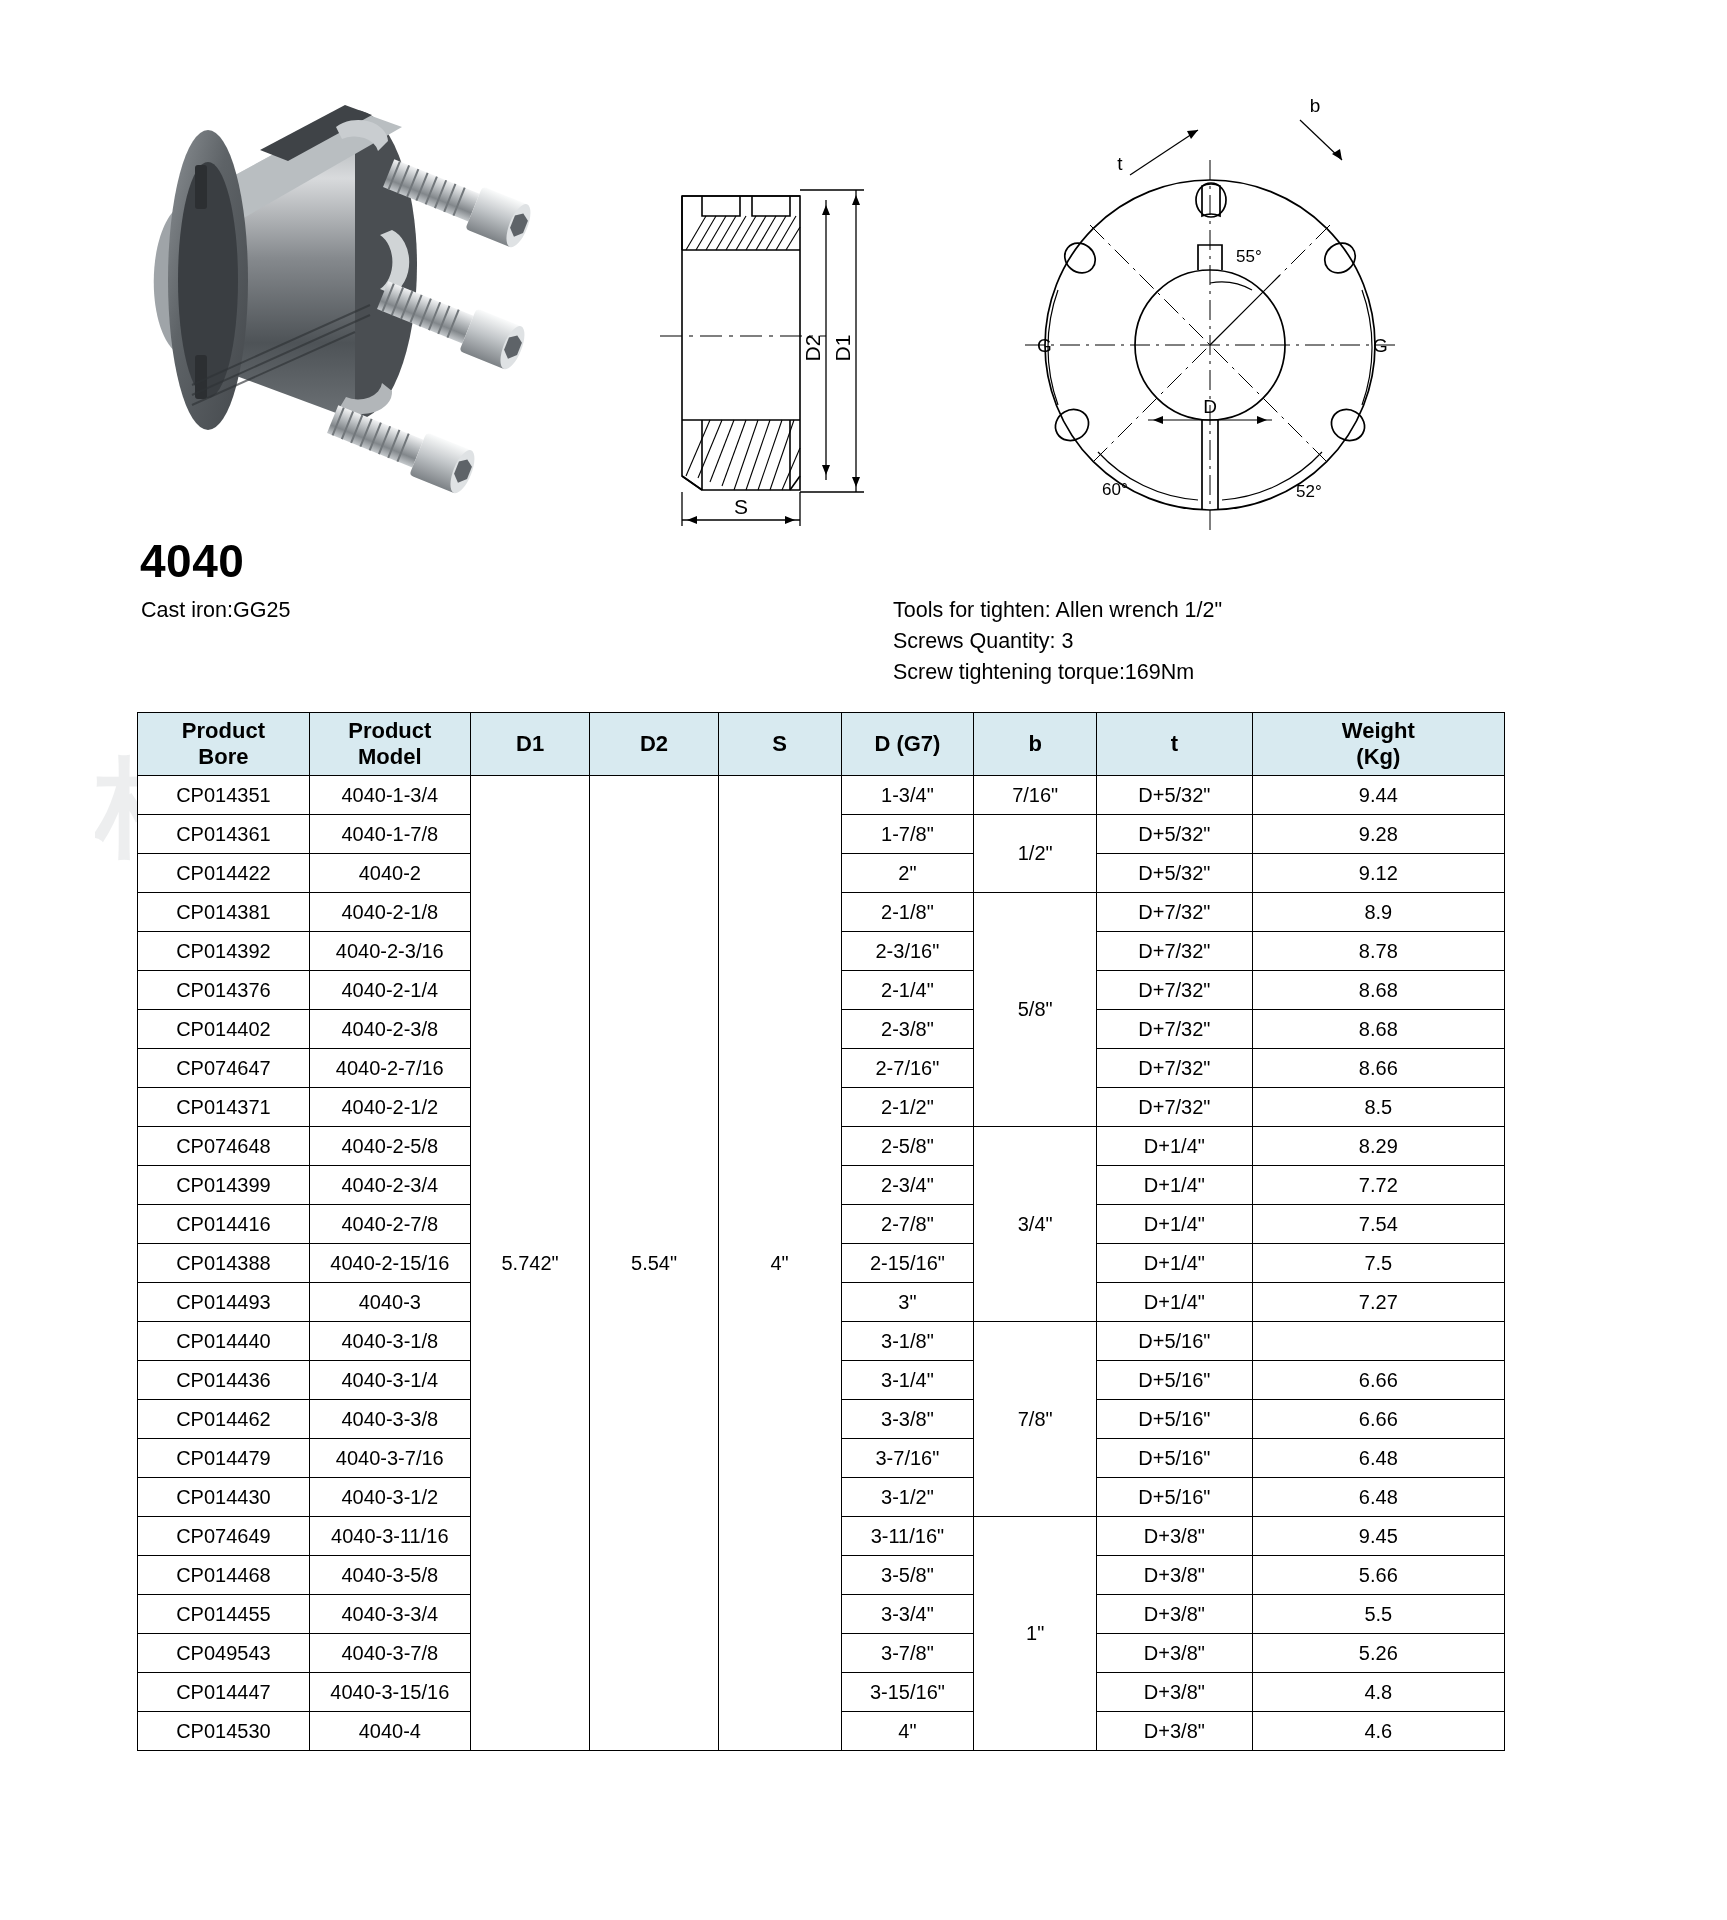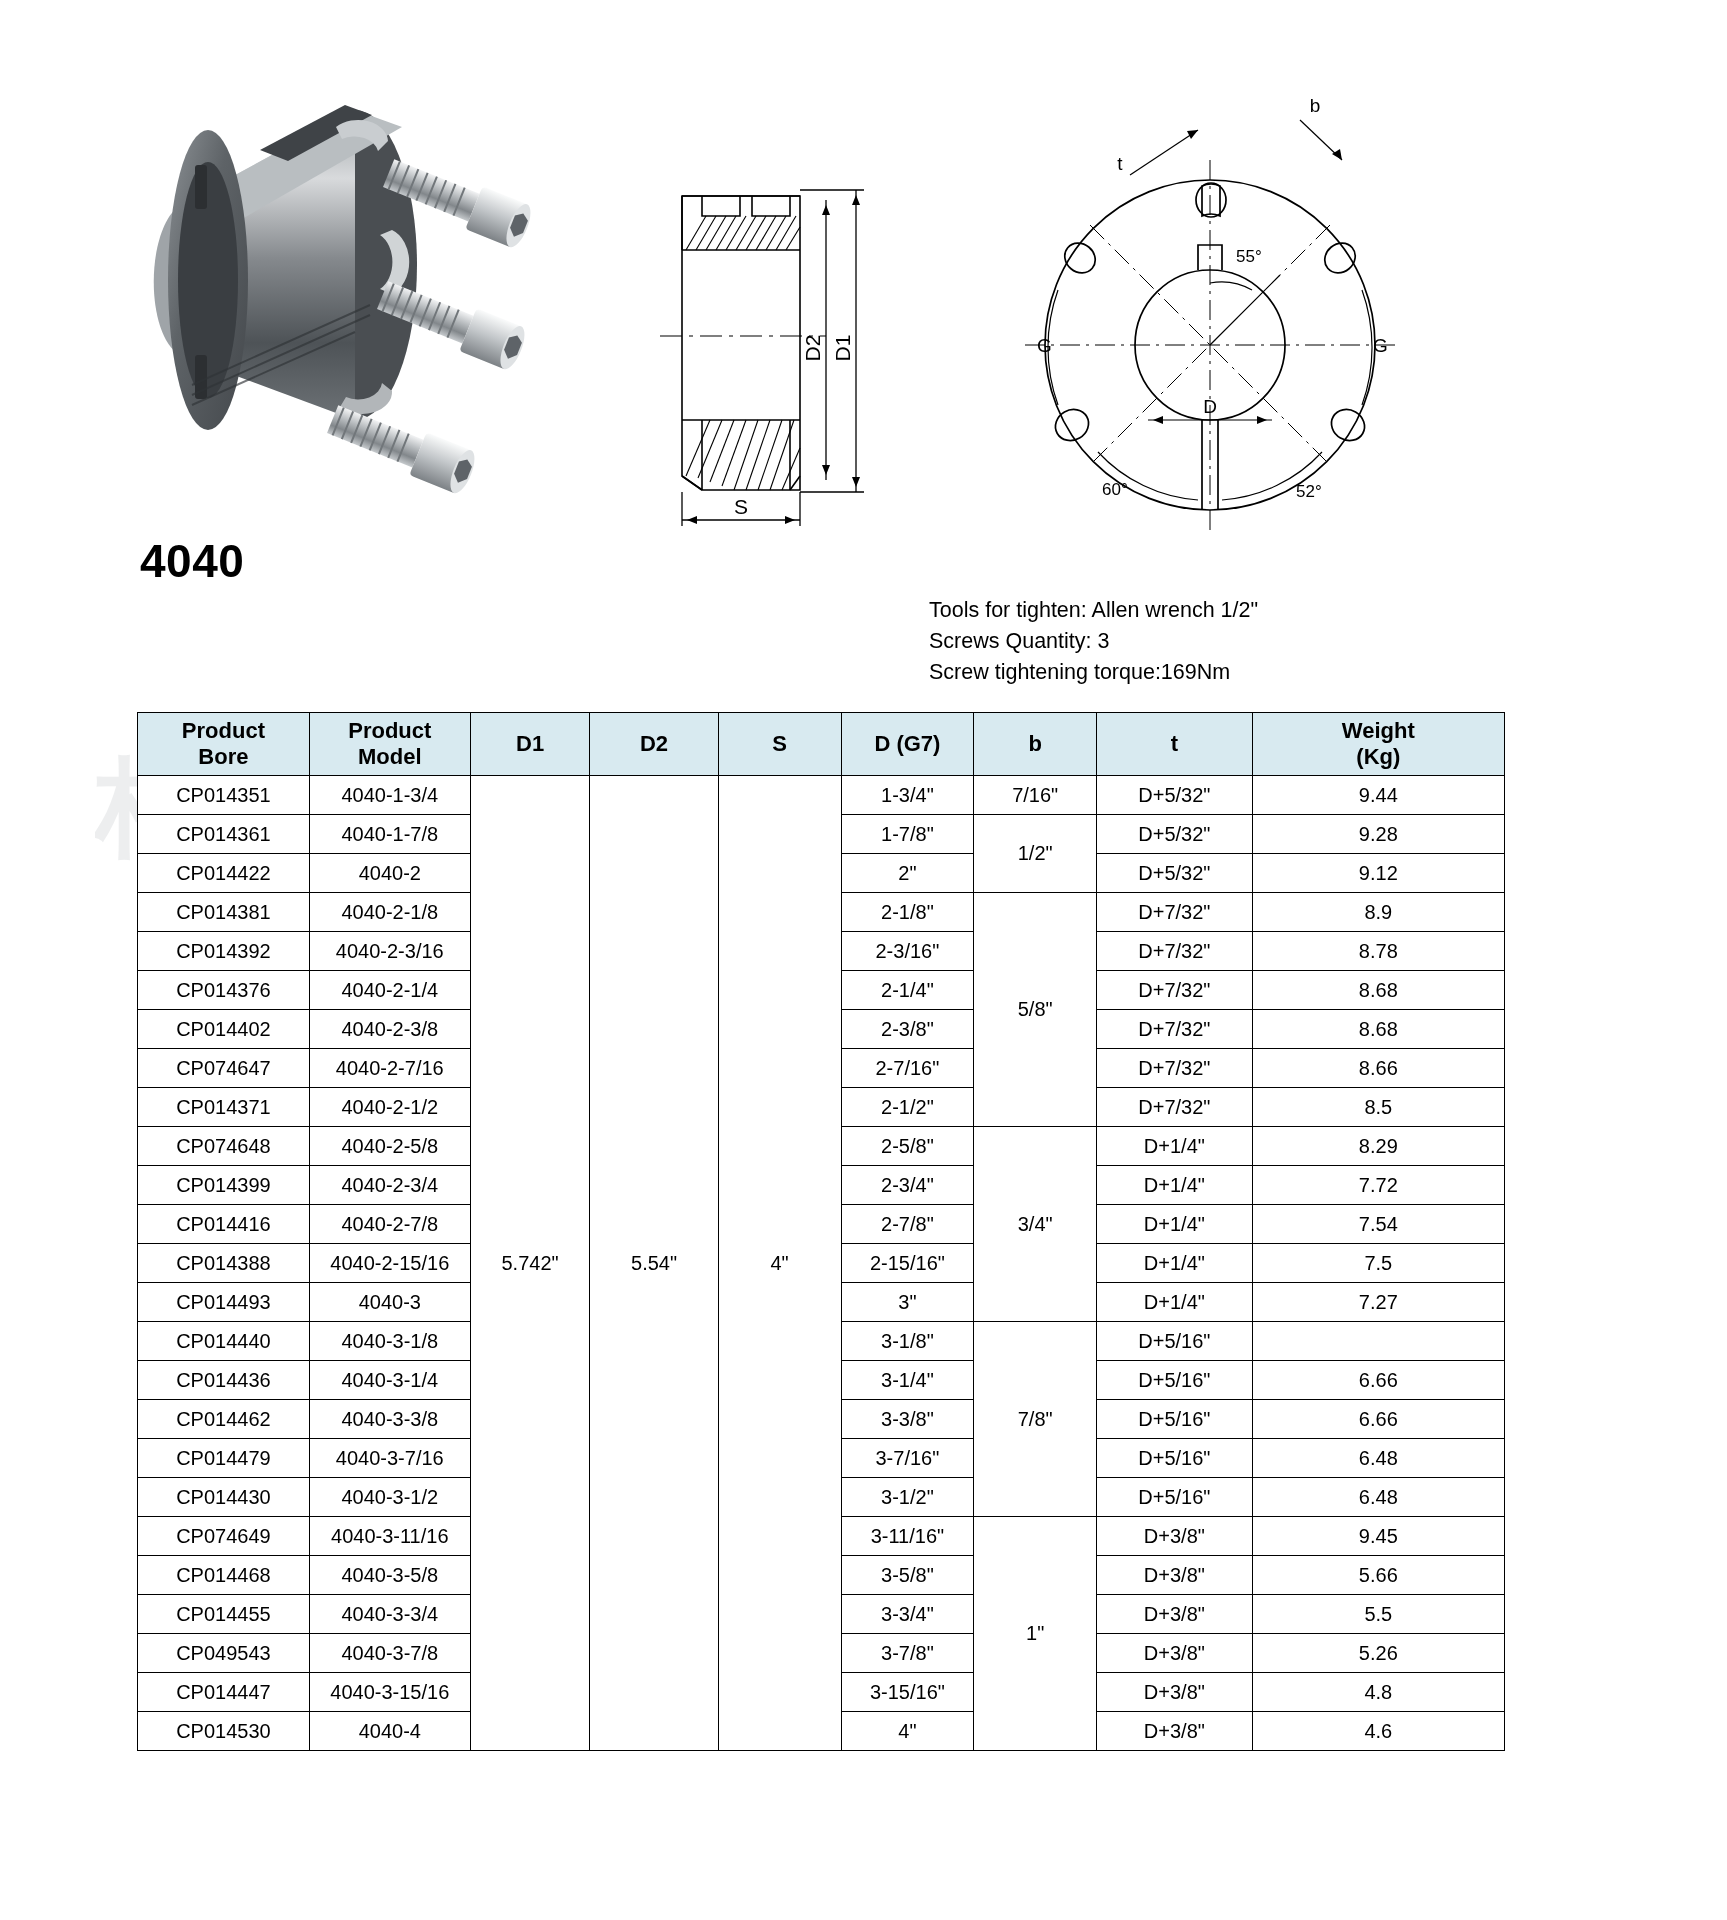--- a/index.html
+++ b/index.html
@@ -15,21 +15,21 @@
   #art-front{left:980px;width:460px;}
   svg{display:block;overflow:visible;}
 
   
   #model-title{
     position:absolute;left:140px;top:534px;
     font-size:46px;font-weight:bold;letter-spacing:.5px;
   }
   .spec-col{position:absolute;font-size:21.5px;line-height:31px;}
   #spec-left{left:141px;top:595px;width:740px;}
-  #spec-right{left:893px;top:595px;width:600px;margin-left:36px;}
+  #spec-right{left:893px;top:595px;width:600px;}
   .spec-line{white-space:nowrap;}
 
   
   #spec-table{
     position:absolute;left:137px;top:712px;
     border-collapse:collapse;table-layout:fixed;
     width:1368px;
   }
   #spec-table td,#spec-table th{
     border:1.6px solid #000;
@@ -314,20 +314,21 @@
         <text x="122" y="495" font-size="17">60°</text>
         <text x="316" y="497" font-size="17">52°</text>
       </g>
     </svg>
   </div>
 </div>
 
 <div id="model-title">4040</div>
 
 <div class="spec-col" id="spec-left">
+  <div class="spec-line">Cast iron:GG25</div>
 </div>
 <div class="spec-col" id="spec-right">
   <div class="spec-line">Tools for tighten: Allen wrench 1/2"</div>
   <div class="spec-line">Screws Quantity: 3</div>
   <div class="spec-line">Screw tightening torque:169Nm</div>
 </div>
 
 <div id="watermark">
   <div class="wm-text">柏斯机械（上海）有限公司</div>
   <div class="wm-text wm2">柏斯</div>

